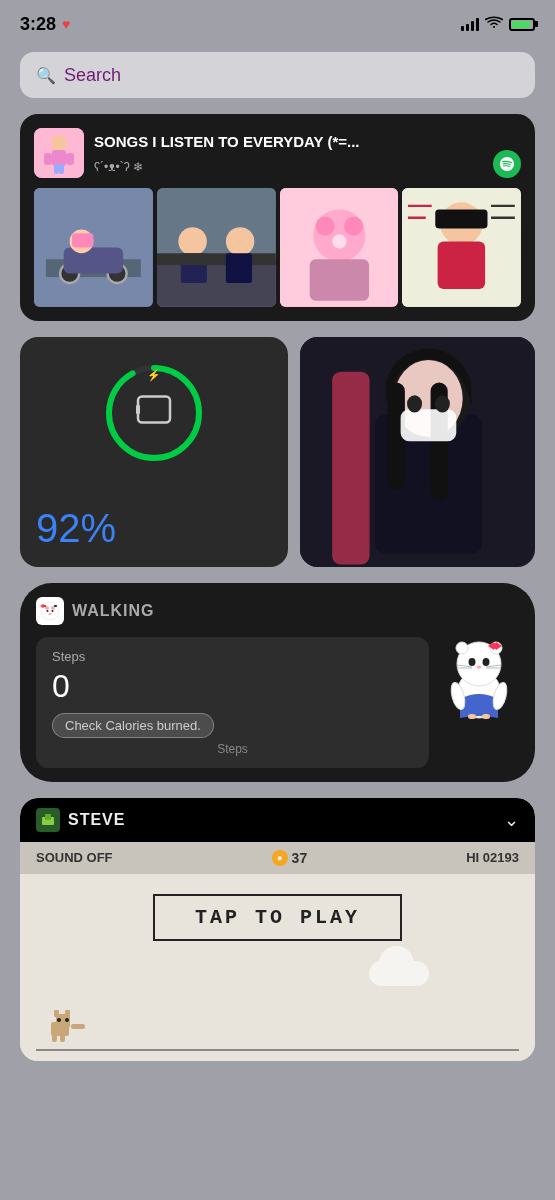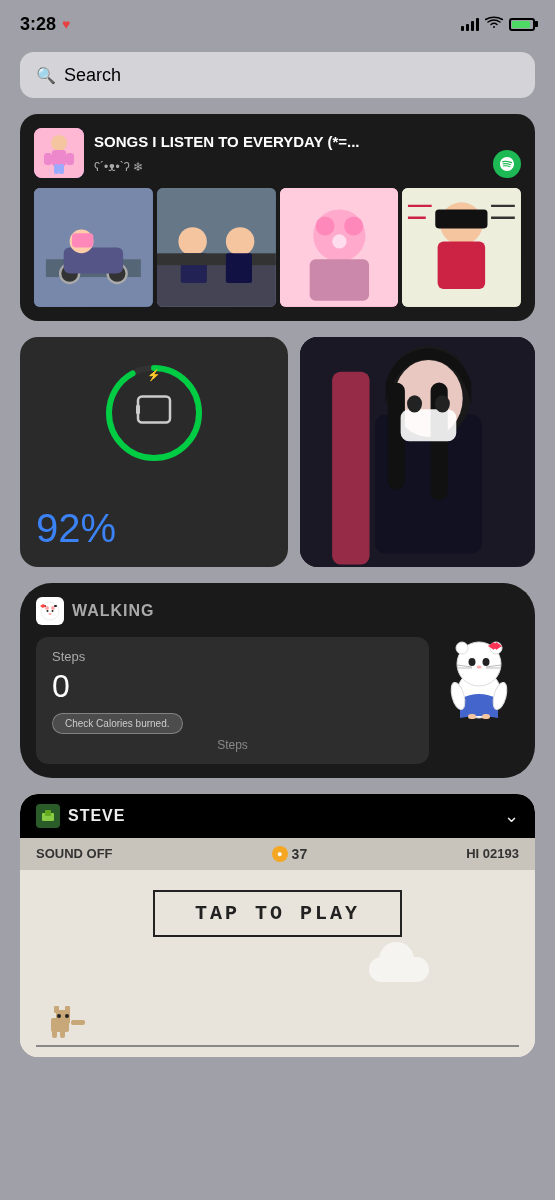--- a/index.html
+++ b/index.html
@@ -92,21 +92,21 @@
       align-items: center;
       padding: 0 16px;
       gap: 8px;
     }
     .search-bar-icon {
       font-size: 16px;
       color: #6b6b6b;
     }
     .search-bar-text {
       font-size: 18px;
-      color: #000000;
+      color: #701a75;
     }
 
     
     .spotify-widget {
       margin: 0 20px 16px;
       background: #1a1a1a;
       border-radius: 18px;
       padding: 14px;
       color: white;
     }
@@ -318,21 +318,21 @@
       font-size: 32px;
       font-weight: 300;
       color: white;
     }
     .calories-badge {
       display: inline-block;
       background: rgba(255,255,255,0.15);
       border: 1px solid rgba(255,255,255,0.3);
       border-radius: 20px;
       padding: 4px 12px;
-      font-size: 10px;
+      font-size: 13px;
       color: #ccc;
       margin-top: 8px;
     }
     .steps-sub-label {
       font-size: 12px;
       color: #888;
       margin-top: 4px;
       text-align: center;
     }
     .hello-kitty-walking {

